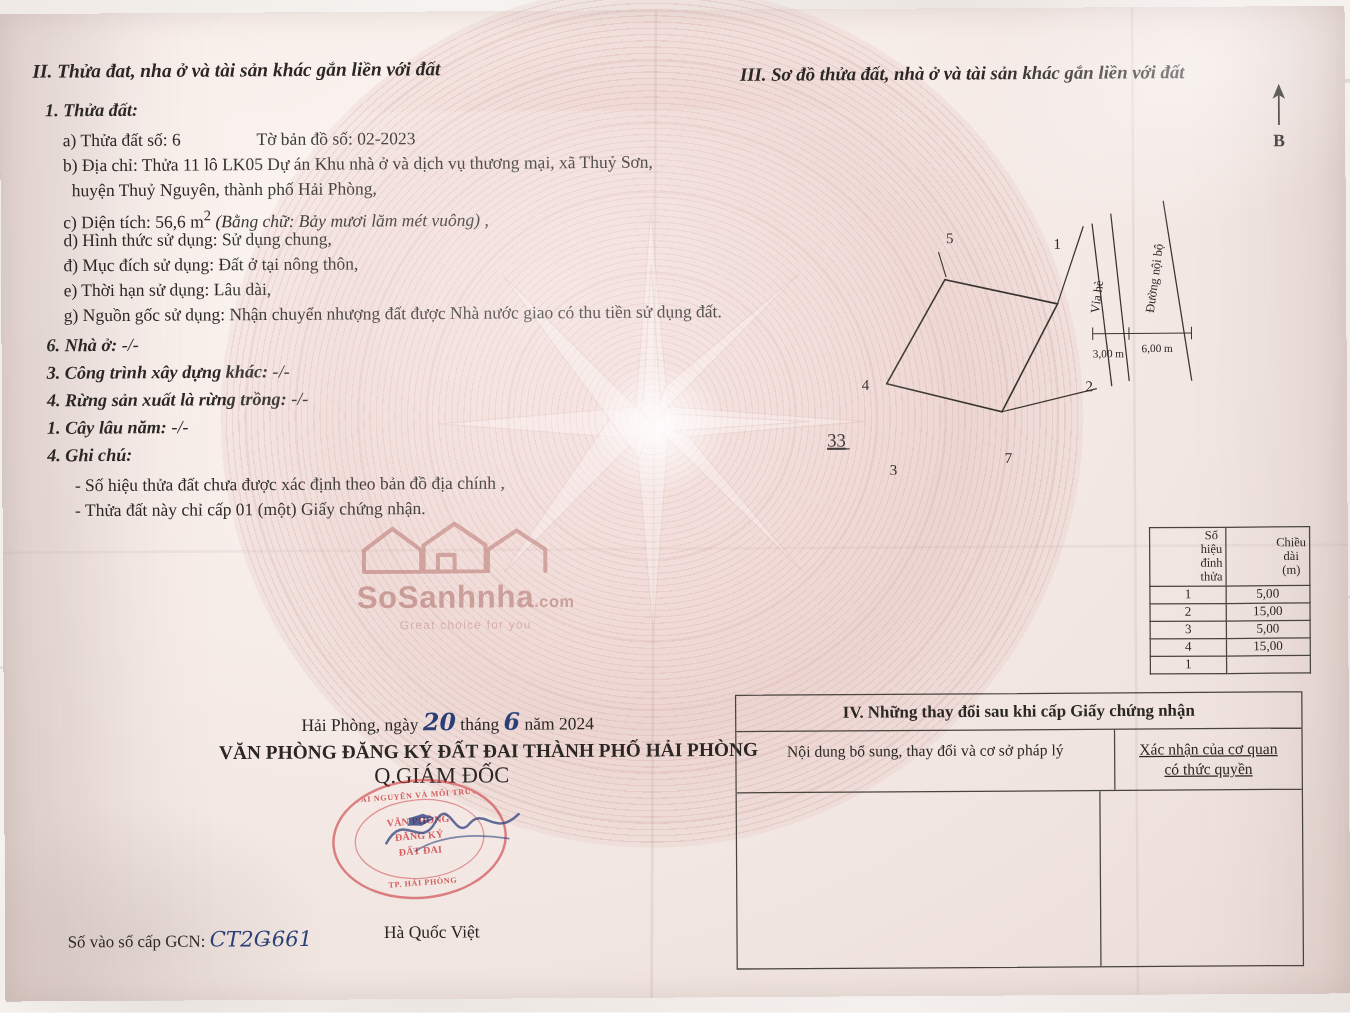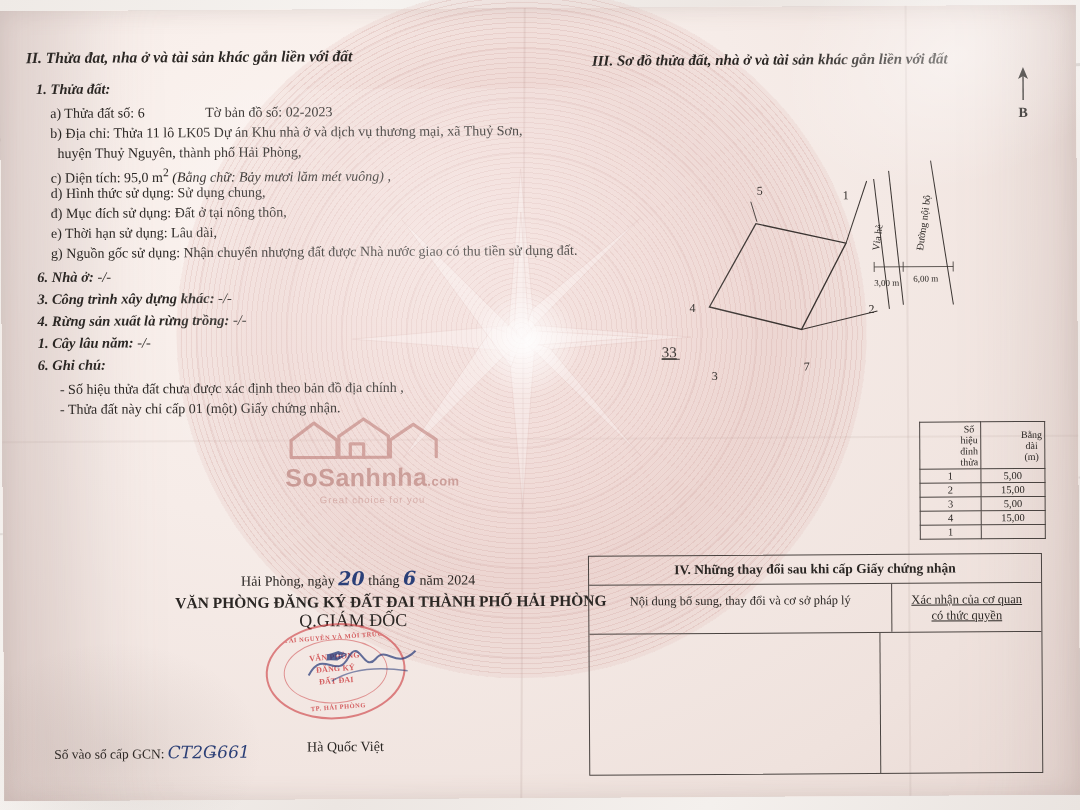--- a/index.html
+++ b/index.html
@@ -372,21 +372,21 @@
     </svg>
     <div class="watermark-sun"></div>
 
     <div class="doc-text sec-title" id="sec2-title">II. Thửa đat, nha ở và tài sản khác gắn liền với đất</div>
     <div class="doc-text sub-title" id="sec2-1">1. Thửa đất:</div>
     <div class="doc-text line" id="list-a">a) Thửa đất số: 6</div>
     <div class="doc-text line" id="map-sheet">Tờ bản đồ số: 02-2023</div>
     <div class="doc-text line" id="list-b">b) Địa chỉ: Thửa 11 lô LK05 Dự án Khu nhà ở và dịch vụ thương mại, xã Thuỷ Sơn,</div>
     <div class="doc-text line" id="list-b2">huyện Thuỷ Nguyên, thành phố Hải Phòng,</div>
     <div class="doc-text line" id="list-c">
-      <span>c) Diện tích: 95,0 m</span><sup>2</sup>
+      <span>c) Diện tích: 56,6 m</span><sup>2</sup>
       <span class="ital">(Bằng chữ: Bảy mươi lăm mét vuông) ,</span>
     </div>
     <div class="doc-text line" id="list-d">d) Hình thức sử dụng: Sử dụng chung,</div>
     <div class="doc-text line" id="list-e">đ) Mục đích sử dụng: Đất ở tại nông thôn,</div>
     <div class="doc-text line" id="list-f">e) Thời hạn sử dụng: Lâu dài,</div>
     <div class="doc-text line" id="list-g">g) Nguồn gốc sử dụng: Nhận chuyển nhượng đất được Nhà nước giao có thu tiền sử dụng đất.</div>
 
     <div class="doc-text sub-title" id="sec2-2">
       <span>6. Nhà ở:</span>
       <span style="font-weight:normal">-/-</span>
@@ -396,21 +396,21 @@
       <span style="font-weight:normal">-/-</span>
     </div>
     <div class="doc-text sub-title" id="sec2-4">
       <span>4. Rừng sản xuất là rừng trồng:</span>
       <span style="font-weight:normal">-/-</span>
     </div>
     <div class="doc-text sub-title" id="sec2-5">
       <span>1. Cây lâu năm:</span>
       <span style="font-weight:normal">-/-</span>
     </div>
-    <div class="doc-text sub-title" id="sec2-6">6. Ghi chú:</div>
+    <div class="doc-text sub-title" id="sec2-6">4. Ghi chú:</div>
     <div class="doc-text line" id="note-1">- Số hiệu thửa đất chưa được xác định theo bản đồ địa chính ,</div>
     <div class="doc-text line" id="note-2">- Thửa đất này chỉ cấp 01 (một) Giấy chứng nhận.</div>
 
     <div class="doc-text sec-title" id="sec3-title">III. Sơ đồ thửa đất, nhà ở và tài sản khác gắn liền với đất</div>
 
     <div class="north-arrow">
       <svg width="16" height="34" viewBox="0 0 16 34">
         <line x1="8" y1="33" x2="8" y2="6" stroke="#2b2724" stroke-width="1.4"></line>
         <polygon points="8,0 13,12 8,9 3,12" fill="#2b2724"></polygon>
       </svg>
@@ -450,21 +450,21 @@
 
         <text x="248" y="190" font-size="10" fill="#2b2724" stroke="none" transform="rotate(-82 248 190)">Vỉa hè</text>
         <text x="292" y="190" font-size="10" fill="#2b2724" stroke="none" transform="rotate(-82 292 190)">Đường nội bộ</text>
       </g>
     </svg>
 
     <table class="len-table">
       <thead>
         <tr>
           <th>Số hiệu đỉnh thửa</th>
-          <th>Bằng dài (m)</th>
+          <th>Chiều dài (m)</th>
         </tr>
       </thead>
       <tbody>
         <tr>
           <td class="num">1</td>
           <td>5,00</td>
         </tr>
         <tr>
           <td class="num">2</td>
           <td>15,00</td>

